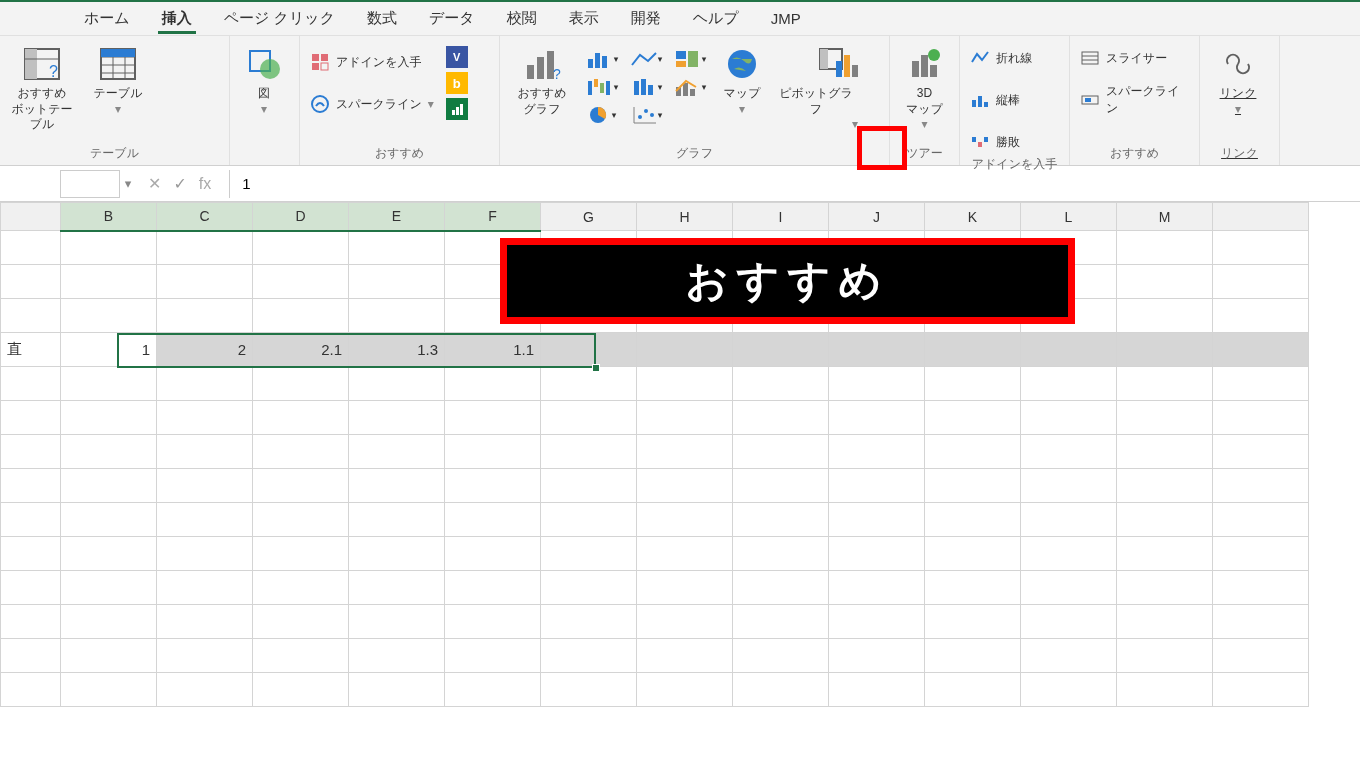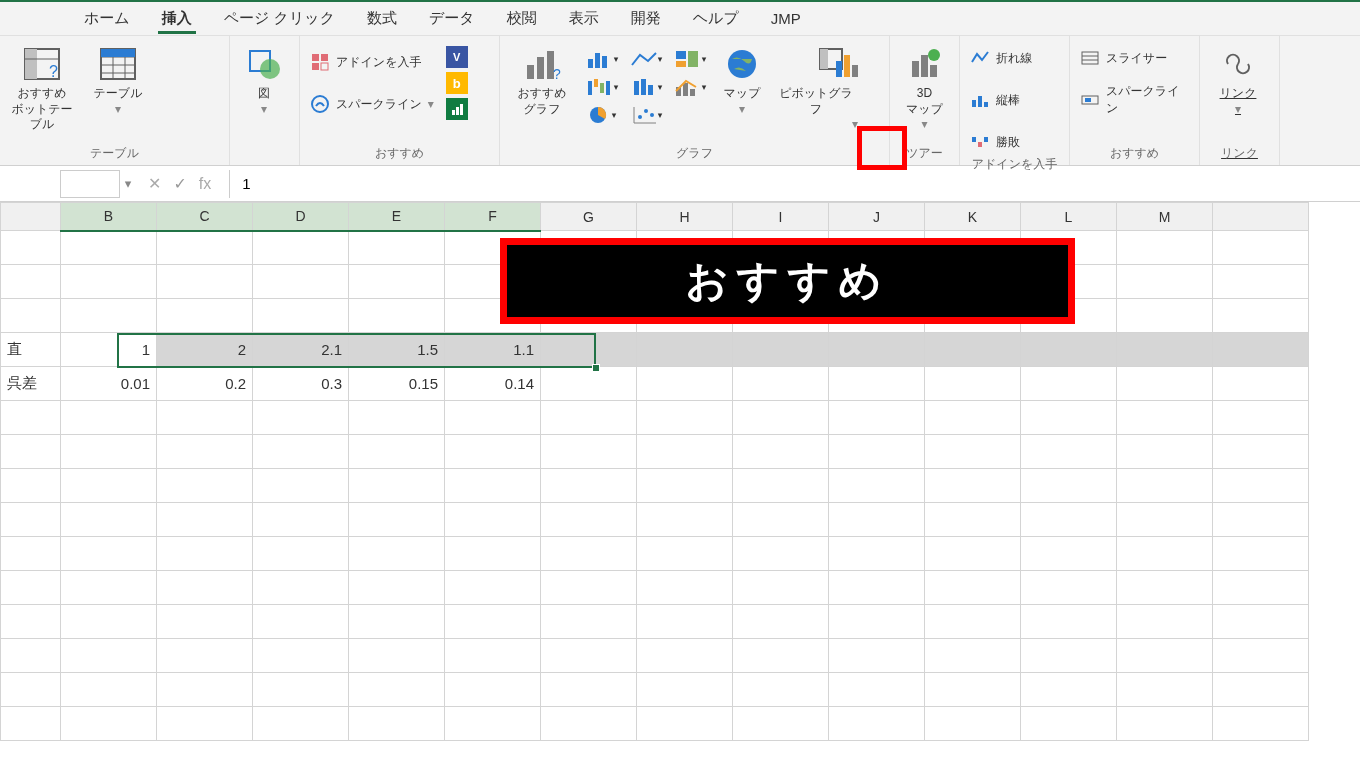--- a/index.html
+++ b/index.html
@@ -599,38 +599,22 @@
           <td></td>
           <td></td>
           <td></td>
           <td></td>
         </tr>
     <tr class="selected-range">
       <td class="col-A" style="text-align:left;">直</td>
       <td class="active-cell">1</td>
       <td>2</td>
       <td>2.1</td>
-      <td>1.5</td>
+      <td>1.3</td>
       <td>1.1</td>
-      <td></td>
-          <td></td>
-          <td></td>
-          <td></td>
-          <td></td>
-          <td></td>
-          <td></td>
-          <td></td>
-    </tr>
-    <tr>
-      <td class="col-A" style="text-align:left;">呉差</td>
-      <td>0.01</td>
-      <td>0.2</td>
-      <td>0.3</td>
-      <td>0.15</td>
-      <td>0.14</td>
       <td></td>
           <td></td>
           <td></td>
           <td></td>
           <td></td>
           <td></td>
           <td></td>
           <td></td>
     </tr>
     <tr>

